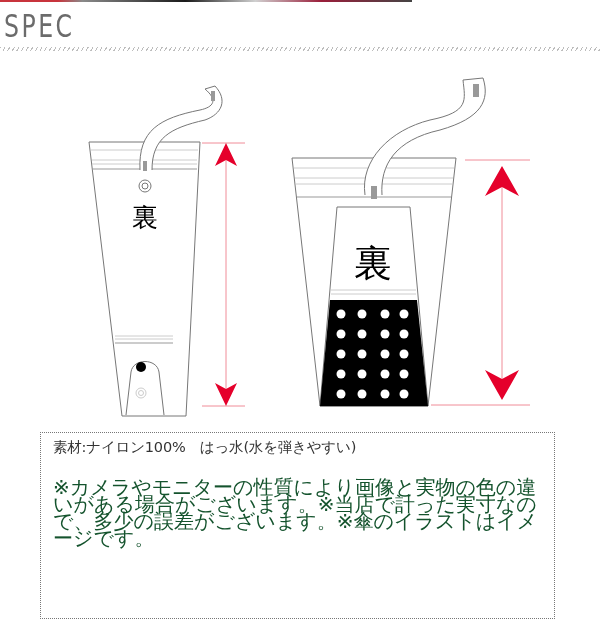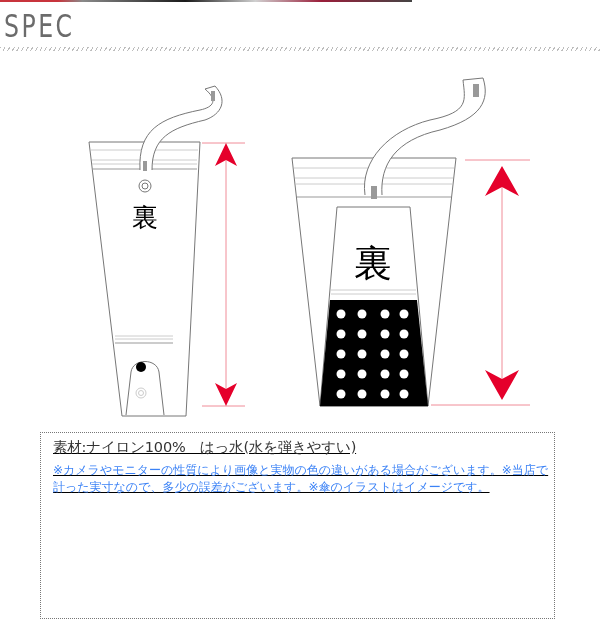--- a/index.html
+++ b/index.html
@@ -4,23 +4,23 @@
 <style>
   html, body { margin:0; padding:0; background:#ffffff; }
   body { width:600px; height:630px; position:relative; overflow:hidden; font-family:"DejaVu Sans", sans-serif; }
   .topbar { position:absolute; left:0; top:0; width:412px; height:2px;
     background:linear-gradient(90deg,#c8343c 0%,#c8343c 14%,#8a8a8a 20%,#1a1a1a 45%,#d0d0d0 62%,#9a1e3a 78%,#444 100%); }
   .title { position:absolute; left:4px; top:6px; font-family:"DejaVu Sans Condensed","DejaVu Sans", sans-serif;
     font-size:32px; color:#6b6b6b; letter-spacing:3px; transform:scaleX(0.82); transform-origin:left top; line-height:40px; font-weight:normal; }
   .sep { position:absolute; left:0; top:47px; width:600px; height:4px;
     background:repeating-linear-gradient(120deg,#bdbdbd 0px,#bdbdbd 1px,#ffffff 1px,#ffffff 4px); }
   .figure { position:absolute; left:0; top:60px; width:600px; height:365px; }
-  .specbox { position:absolute; left:40px; top:432px; width:515px; height:187px; border:1px dotted #777; box-sizing:border-box; padding:2px 0 0 12px;text-decoration:underline; }
+  .specbox { position:absolute; left:40px; top:432px; width:515px; height:187px; border:1px dotted #777; box-sizing:border-box; padding:2px 0 0 12px; }
   .line { font-size:14.5px; color:#333; line-height:24px; white-space:pre; letter-spacing:-0.2px; }
-  .note { font-size:12px; color:#3b82f6; line-height:17px; margin-top:3px; }
+  .note { font-size:20px; color:#14532d; line-height:17px; margin-top:20px; }
 </style>
 </head>
 <body>
 
 <div class="topbar"></div>
 <div class="title">SPEC</div>
 <div class="sep"></div>
 
 <svg class="figure" viewBox="0 60 600 365" width="600" height="365">
 

